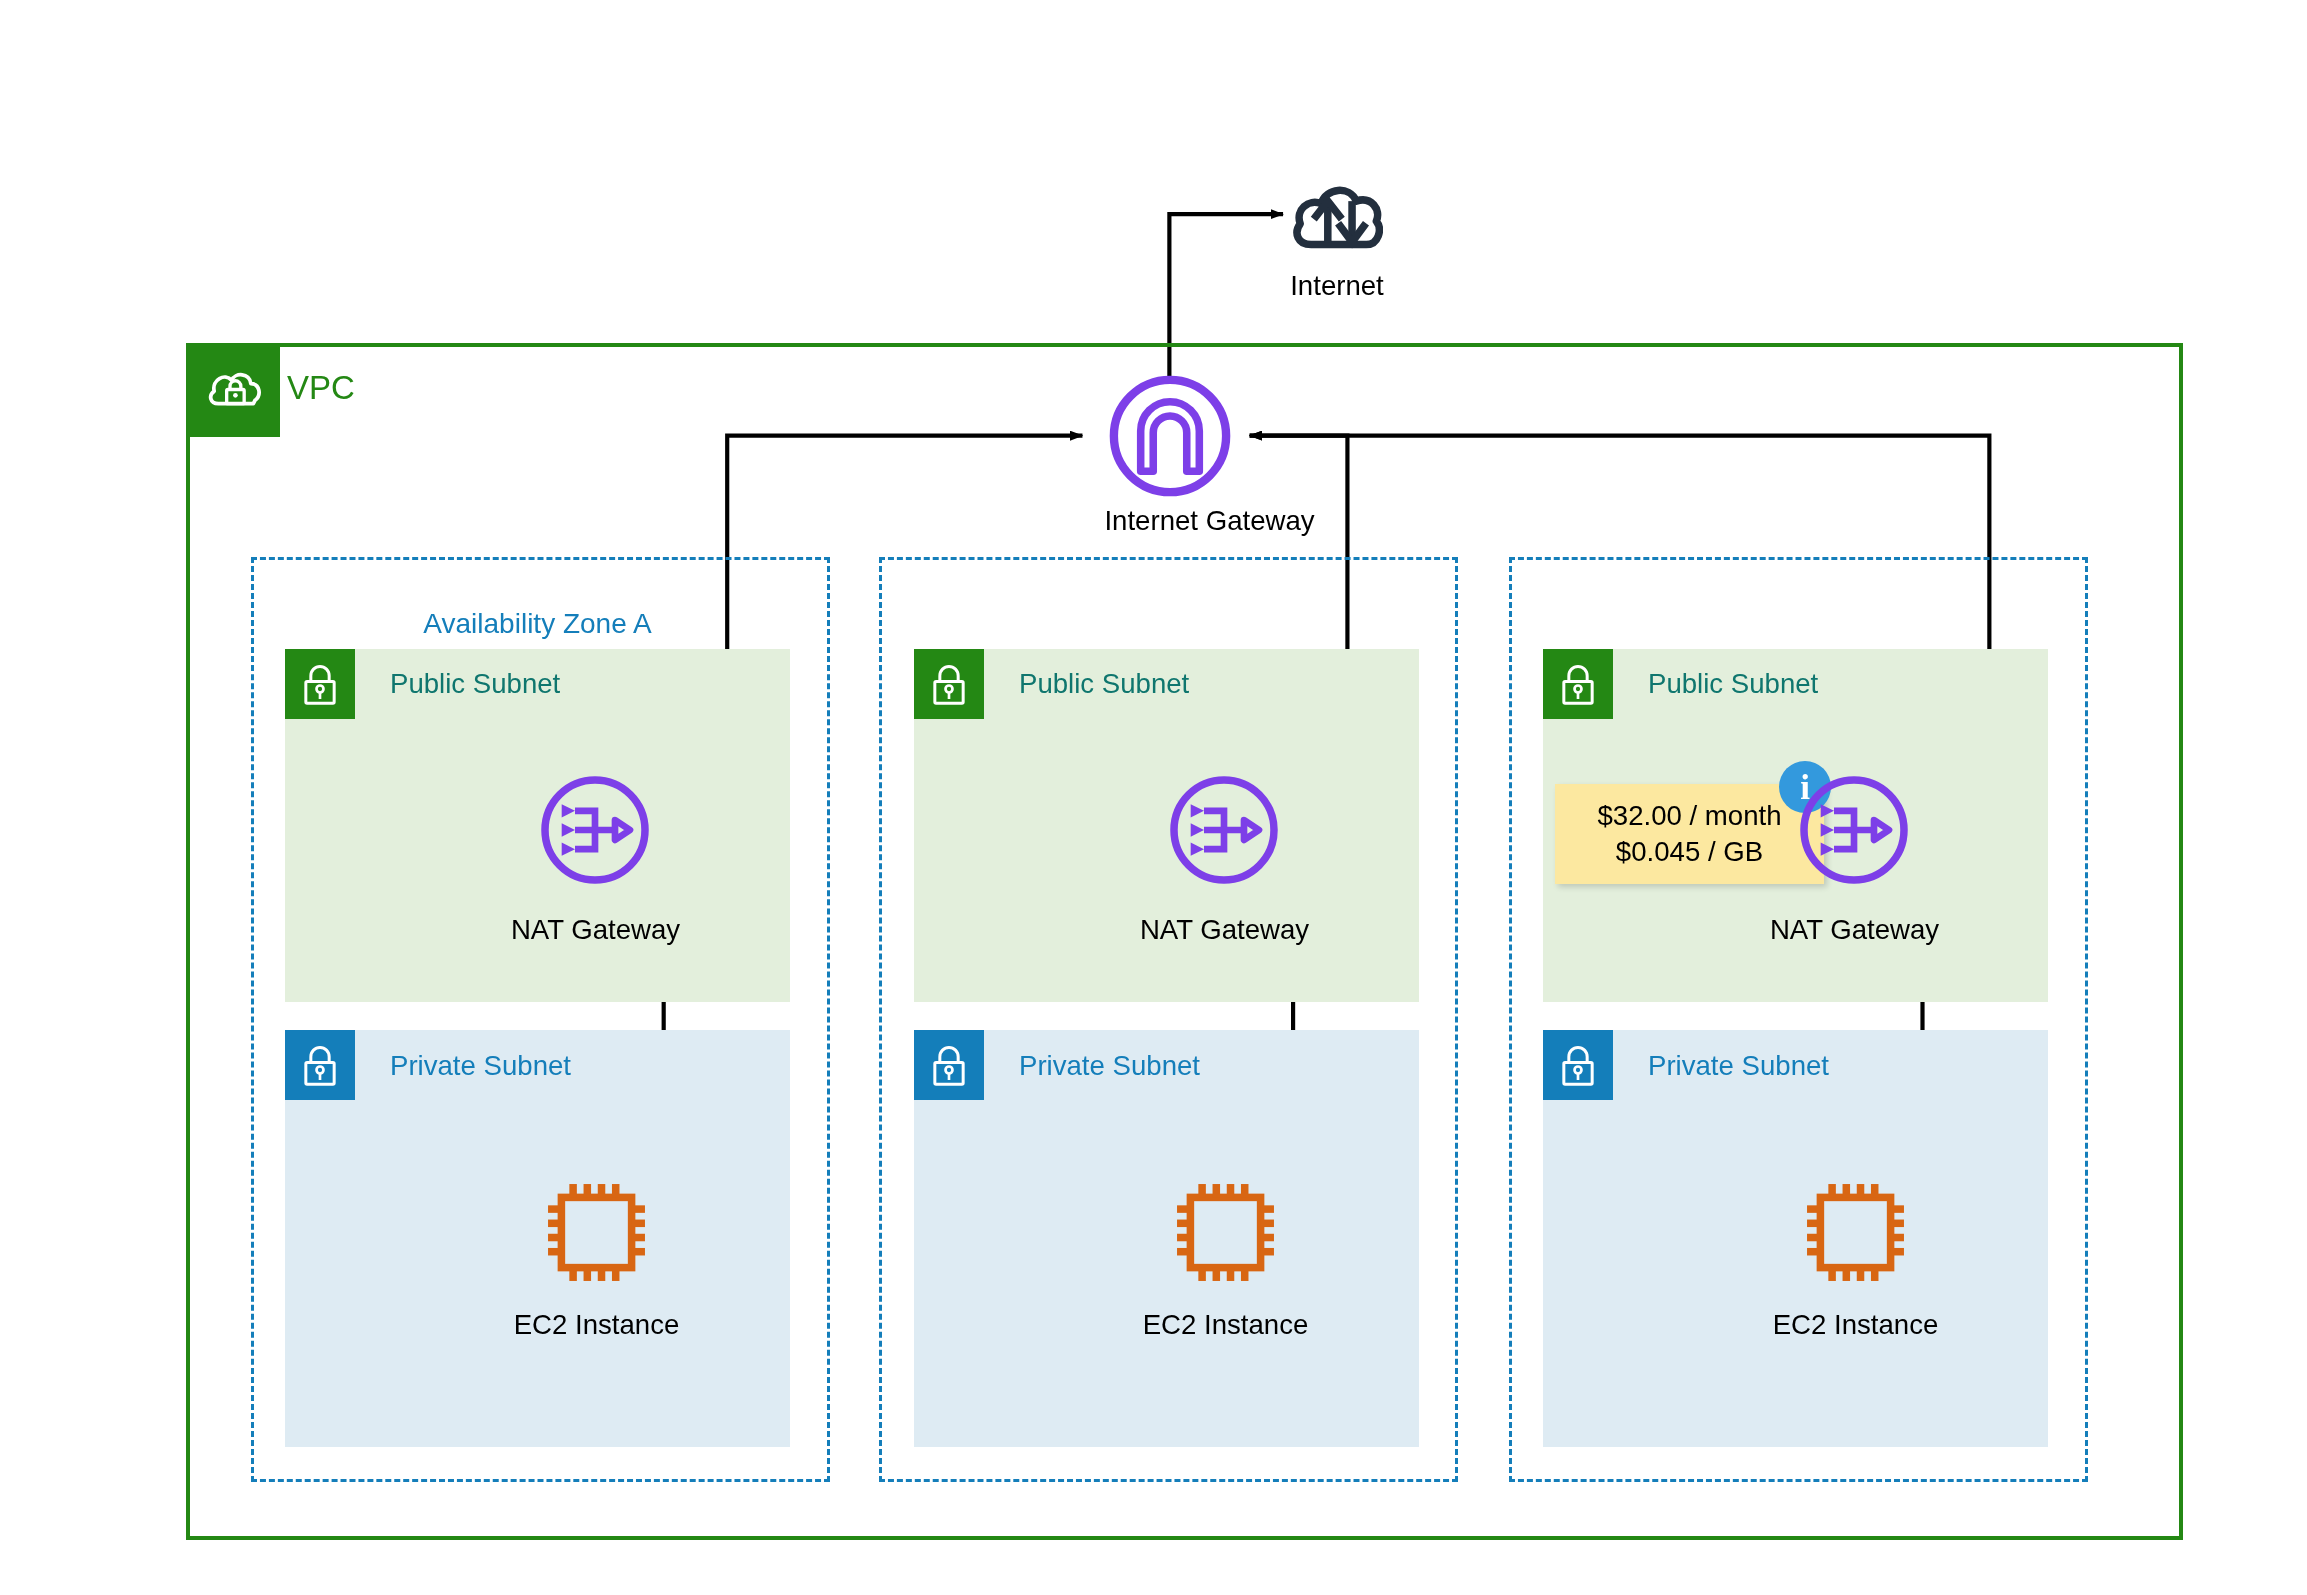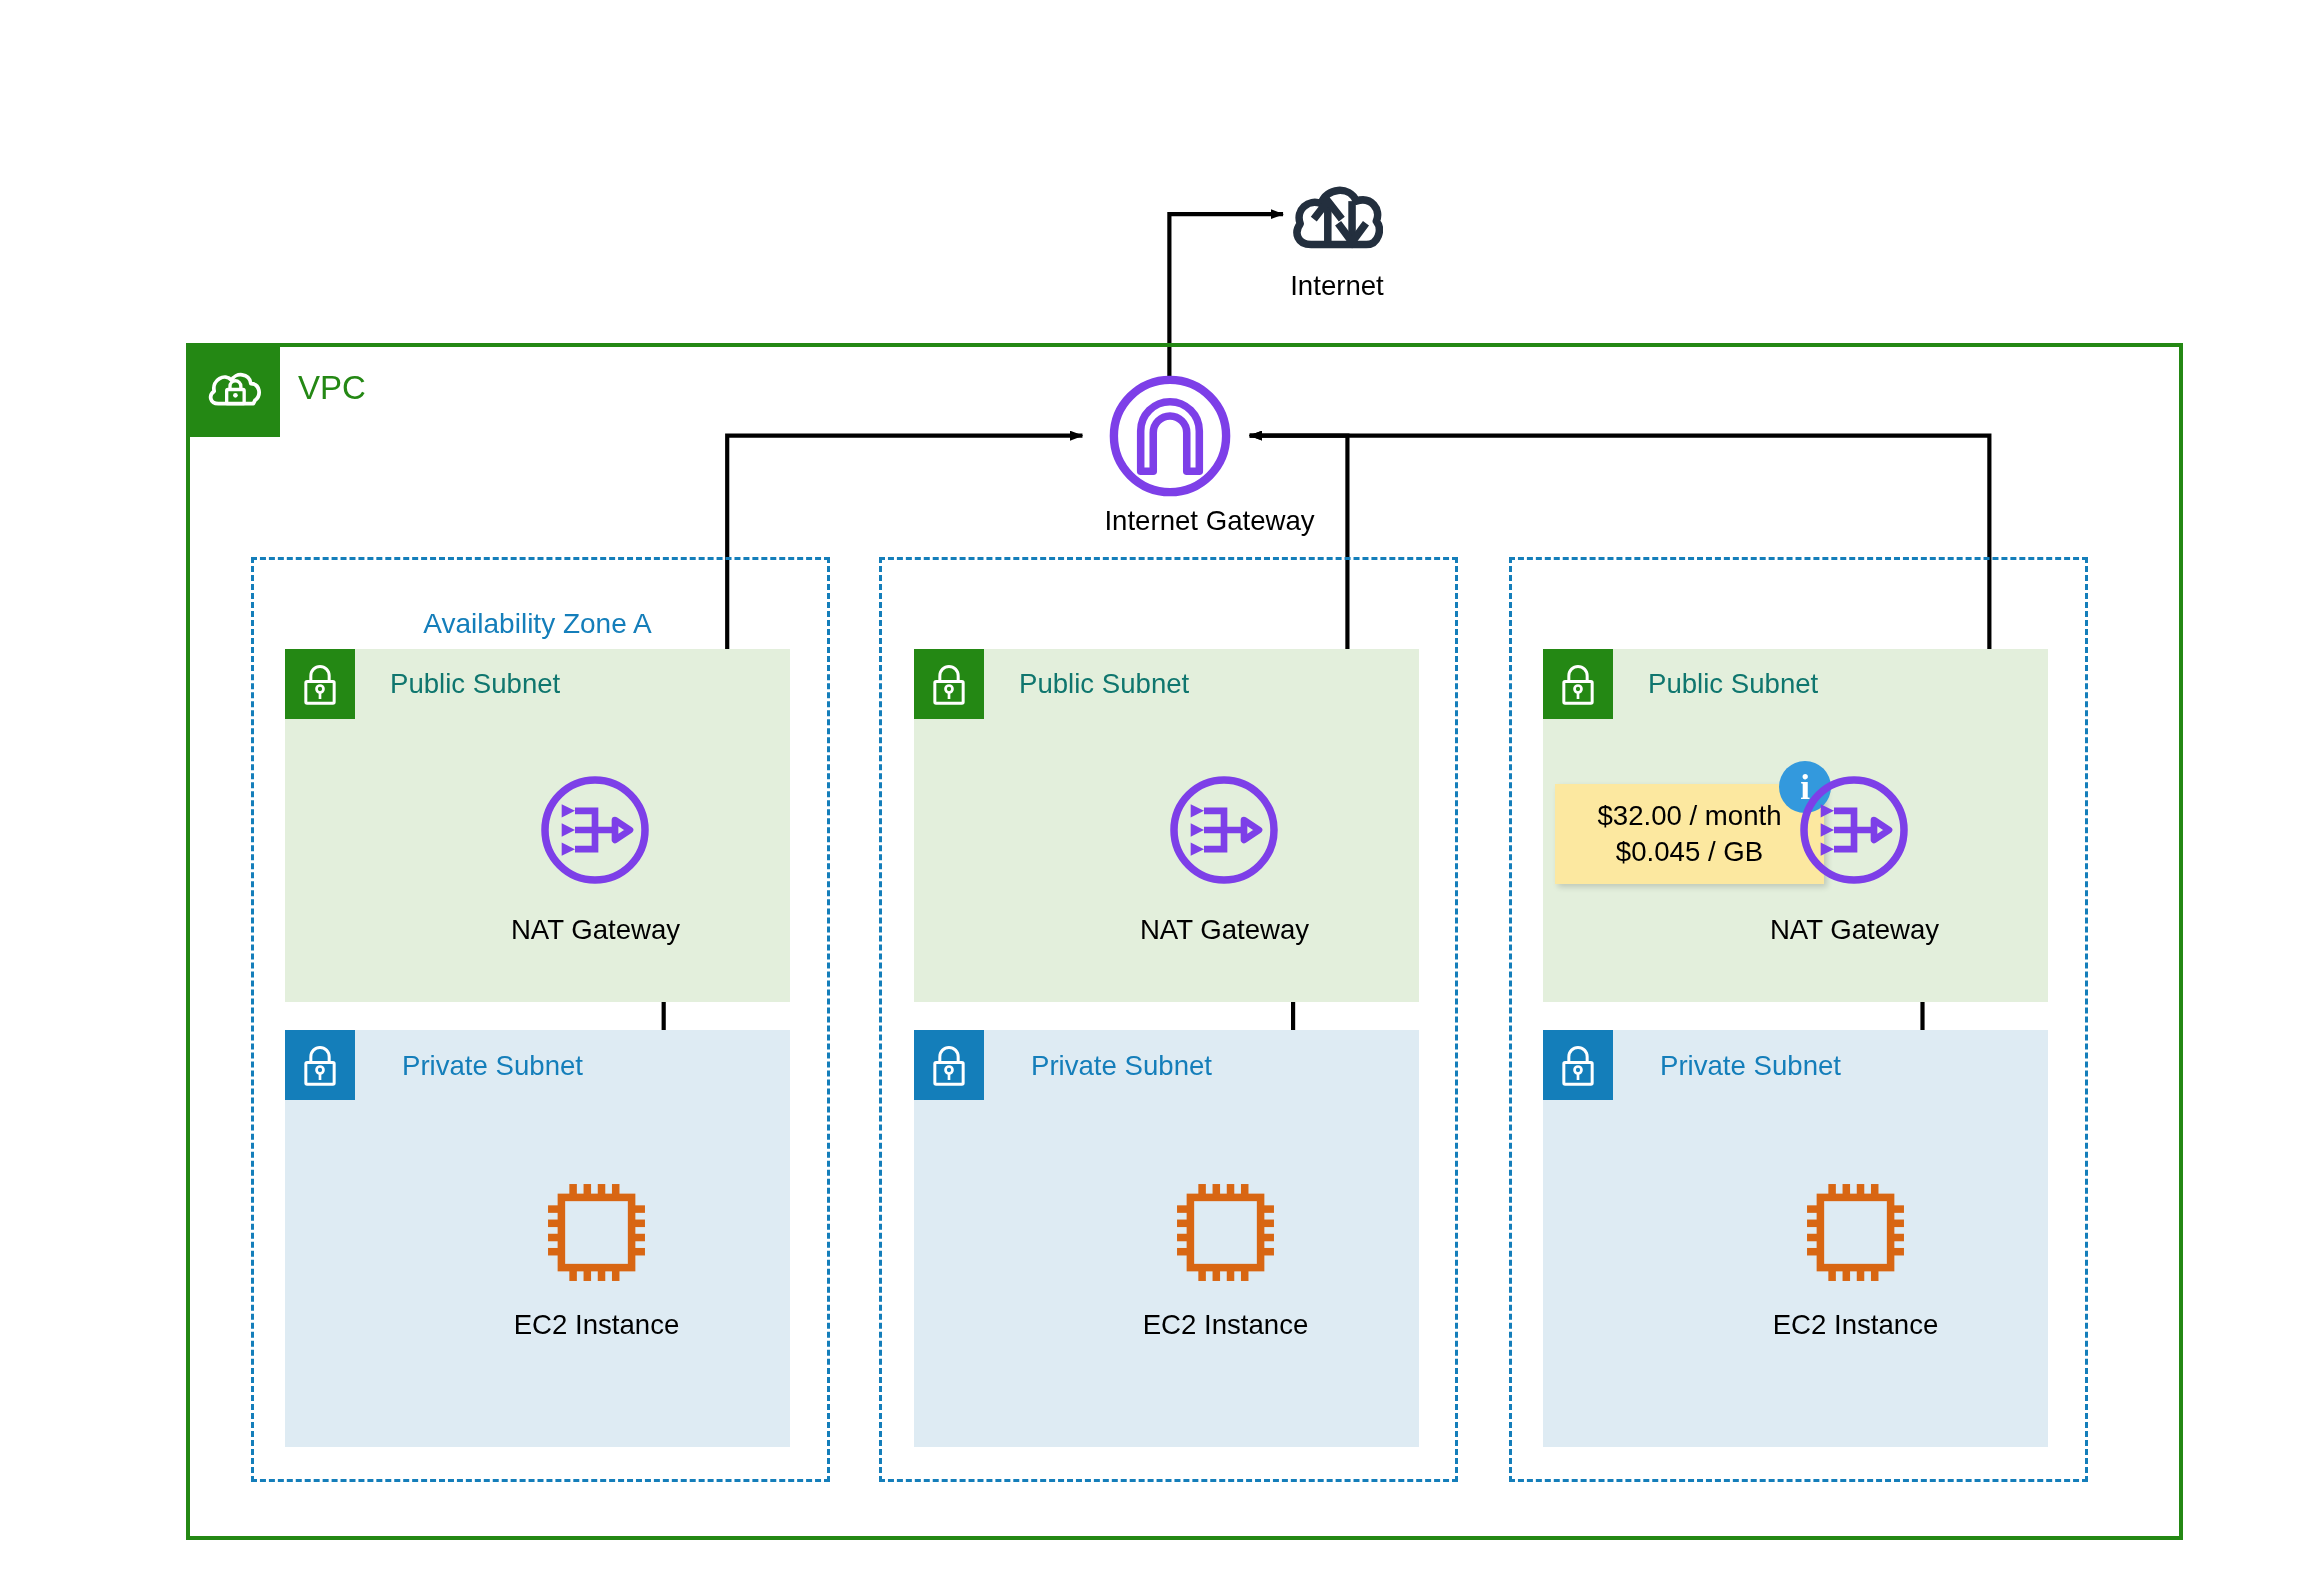--- a/index.html
+++ b/index.html
@@ -18,21 +18,21 @@
 
   .subnet{position:absolute;}
   .subnet.public{background:#E3EFDC;}
   .subnet.private{background:#DEEBF3;}
   .subnet-badge{position:absolute;width:70px;height:70px;display:flex;
                 align-items:center;justify-content:center;}
   .subnet-badge.public{background:#248814;}
   .subnet-badge.private{background:#147EBA;}
   .subnet-title{position:absolute;font-size:27.6px;line-height:1;white-space:nowrap;}
   .subnet-title.public{color:#0f766e;}
-  .subnet-title.private{color:#147EBA;margin-left:12px;}
+  .subnet-title.private{color:#147EBA;}
 
   .node{position:absolute;}
   .node-label{position:absolute;font-size:27.6px;color:#000;text-align:center;
               white-space:nowrap;line-height:1;}
 
   .tooltip{position:absolute;background:#FCE8A0;box-shadow:2.5px 3.3px 5.9px rgba(0,0,0,.16);
            display:flex;flex-direction:column;align-items:center;justify-content:center;}
   .tooltip-line{font-size:27.6px;color:#000;line-height:1.32;white-space:nowrap;}
   .info-badge{position:absolute;width:52px;height:52px;border-radius:50%;
               background:#3399DD;color:#fff;display:flex;align-items:center;
@@ -82,21 +82,21 @@
 
   <div class="vpc-badge" style="left:190px;top:347px;">
     <svg viewBox="0 0 72 72" width="60" height="60">
       <path d="M16,50 C6,50 4,40 11,35 C8,21 24,13 32,22 C36,12 54,13 55,26
                C66,26 68,40 60,46 L58,50 Z" fill="none" stroke="#fff" stroke-width="4.5" stroke-linejoin="round"></path>
       <rect x="26" y="33" width="21" height="17" rx="1.5" fill="none" stroke="#fff" stroke-width="4"></rect>
       <path d="M30,33 L30,29 A6.5,6.5 0 0 1 43,29 L43,33" fill="none" stroke="#fff" stroke-width="4"></path>
       <circle cx="36.5" cy="40" r="2.8" fill="#fff"></circle>
     </svg>
   </div>
-  <div class="vpc-title" style="left:298px;top:371px;">VPC</div>
+  <div class="vpc-title" style="left:287px;top:371px;">VPC</div>
 
   <div class="node" style="left:1103px;top:369px;width:134px;height:134px;">
     <svg viewBox="0 0 160 160" width="134" height="134">
       <circle cx="80" cy="80" r="67" fill="#fff" stroke="#7D3FE8" stroke-width="10"></circle>
       <path d="M45,122 L45,74 A35,35 0 0 1 115,74 L115,122
                L100,122 L100,76 A20,20 0 0 0 60,76 L60,122 Z" fill="none" stroke="#7D3FE8" stroke-width="9" stroke-linejoin="round"></path>
     </svg>
   </div>
   <div class="node-label" style="left:1084px;top:507px;width:251px;">Internet Gateway</div>
 

